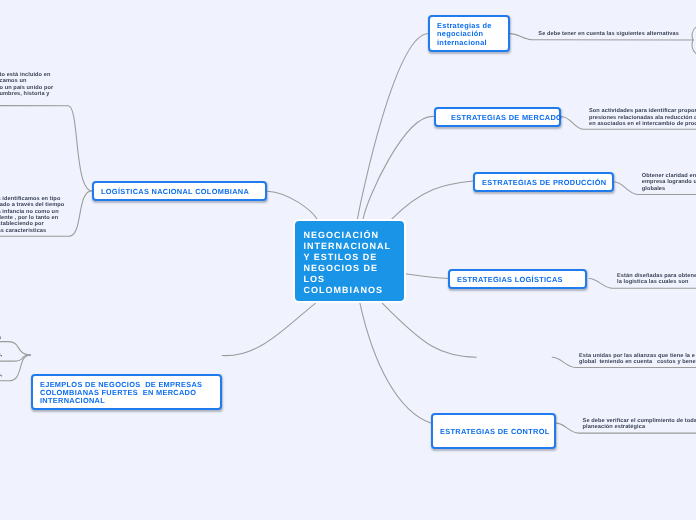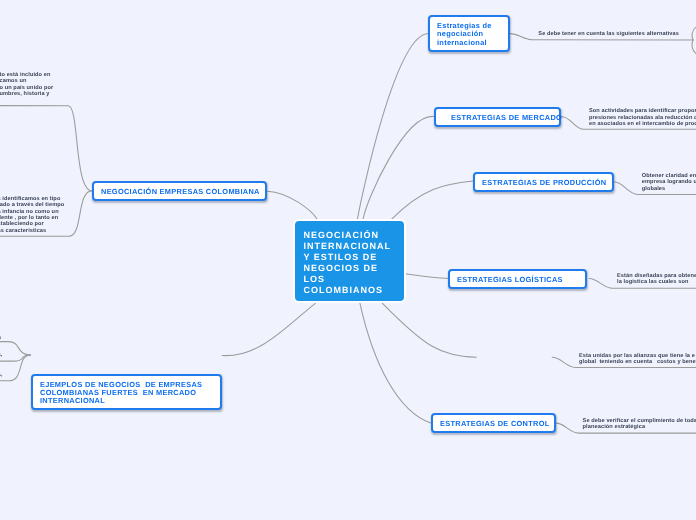--- a/index.html
+++ b/index.html
@@ -74,26 +74,26 @@
 
   <div class="node" style="left:473px;top:172px;width:141px;height:20px;">
     <span class="lbl">ESTRATEGIAS DE PRODUCCIÓN</span>
   </div>
 
   <div class="node" style="left:448px;top:269px;width:139px;height:20px;">
     <span class="lbl">ESTRATEGIAS LOGÍSTICAS</span>
   </div>
 
 
-  <div class="node" style="left:431px;top:413px;width:125px;height:20px;">
+  <div class="node" style="left:431px;top:413px;width:125px;height:36px;">
     <span class="lbl">ESTRATEGIAS DE CONTROL</span>
   </div>
 
   <div class="node" style="left:92px;top:181px;width:175px;height:20px;">
-    <span class="lbl">NEGOCIACIÓN EMPRESAS COLOMBIANA</span>
+    <span class="lbl">LOGÍSTICAS NACIONAL COLOMBIANA</span>
   </div>
 
   <div class="node" style="left:31px;top:337px;width:191px;height:36px;margin-top:37px;">
     <span class="lbl">EJEMPLOS DE NEGOCIOS  DE EMPRESAS
 COLOMBIANAS FUERTES  EN MERCADO
 INTERNACIONAL</span>
   </div>
 
   <div class="note" style="left:538.3px;top:30.5px;">Se debe tener en cuenta las siguientes alternativas</div>
   <div class="note" style="left:589px;top:108.1px;">Son actividades para identificar propor

